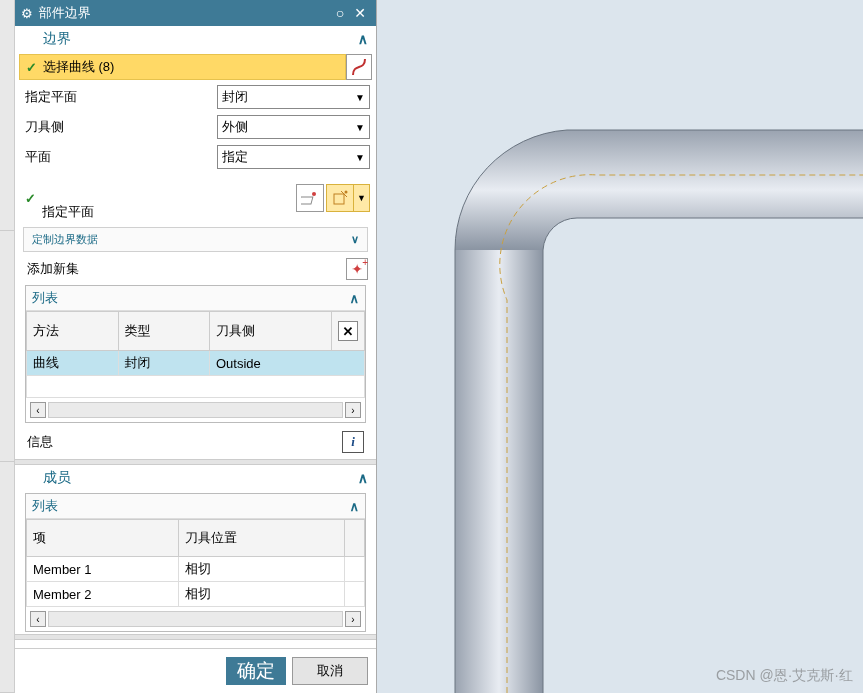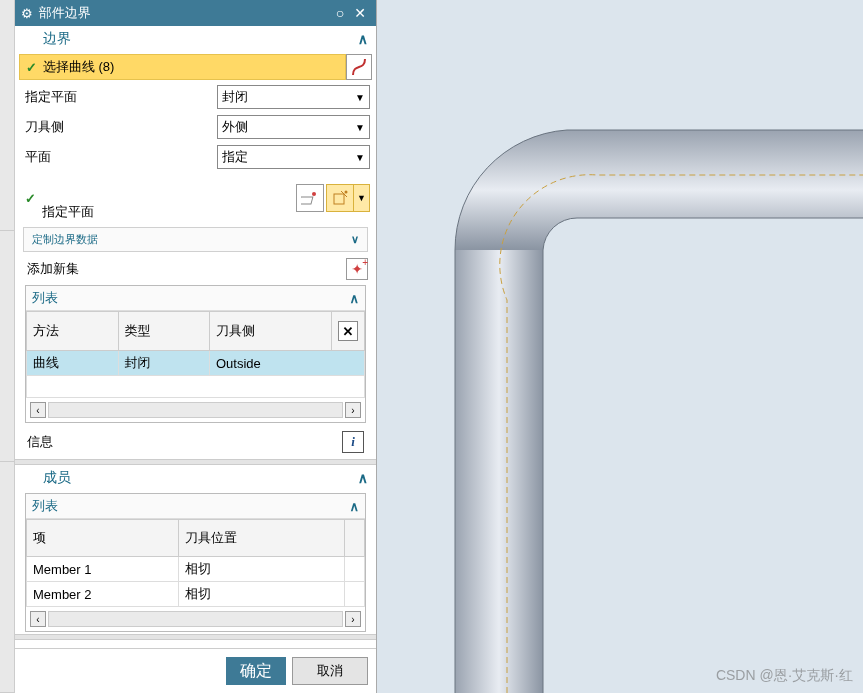--- a/index.html
+++ b/index.html
@@ -66,21 +66,21 @@
     .hscroll .ar { width: 16px; height: 16px; border: 1px solid #999; background: #eee; display: flex; align-items: center; justify-content: center; font-size: 10px; cursor: pointer; }
     .hscroll .track { flex: 1; height: 16px; background: #eaeaea; margin: 0 2px; border: 1px solid #ccc; }
     
     .info-row { display: flex; align-items: center; padding: 6px 8px; }
     .info-row .lbl { flex: 1; }
     .info-btn { width: 22px; height: 22px; border: 1px solid #555; display: flex; align-items: center; justify-content: center; font-family: serif; font-weight: bold; font-style: italic; cursor: pointer; background: #fff; color: #1b4a86; }
     
     .divider { height: 6px; background: #e4e4e4; border-top: 1px solid #ccc; border-bottom: 1px solid #ccc; }
     
     .btn-row { display: flex; justify-content: flex-end; padding: 8px; gap: 6px; border-top: 1px solid #ccc; margin-top: auto; }
-    .btn-ok { width: 60px; height: 28px; background: #3e7a96; color: #fff; border: none; cursor: pointer; font-family: inherit; font-size: 16px; }
+    .btn-ok { width: 60px; height: 28px; background: #3e7a96; color: #fff; border: none; cursor: pointer; font-family: inherit; font-size: 19px; }
     .btn-cancel { width: 76px; height: 28px; background: #e4e4e4; border: 1px solid #999; cursor: pointer; font-family: inherit; font-size: 13px; }
     
     .viewport { flex: 1; background: #dce5ed; position: relative; overflow: hidden; }
     .watermark { position: absolute; bottom: 8px; right: 10px; color: rgba(100,100,100,0.55); font-size: 14px; }
     
     .pipe-svg { position: absolute; inset: 0; }
     .marker { position: absolute; left: 548px; top: 225px; }
   </style>
 </head>
 <body>

